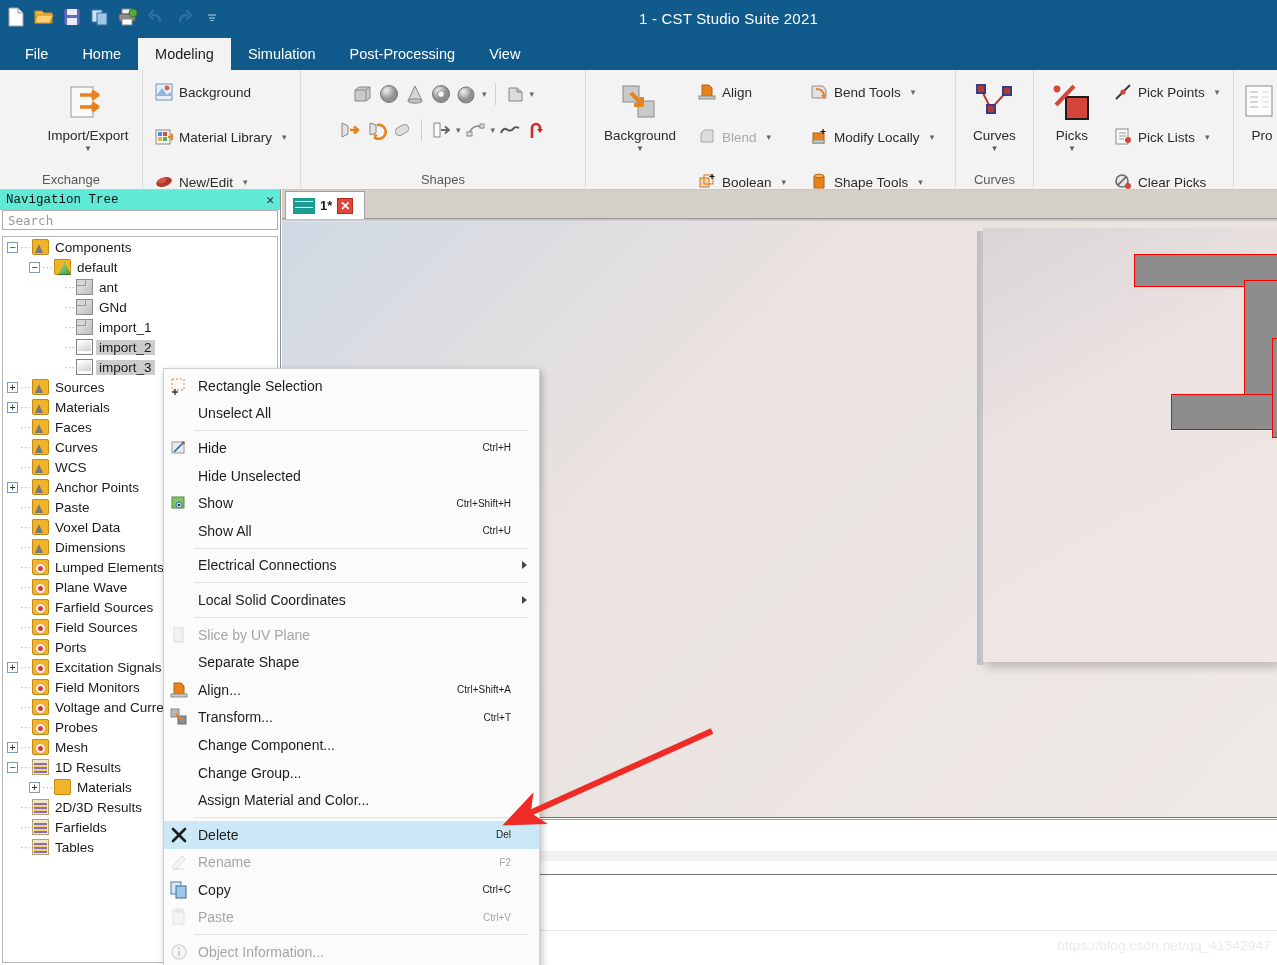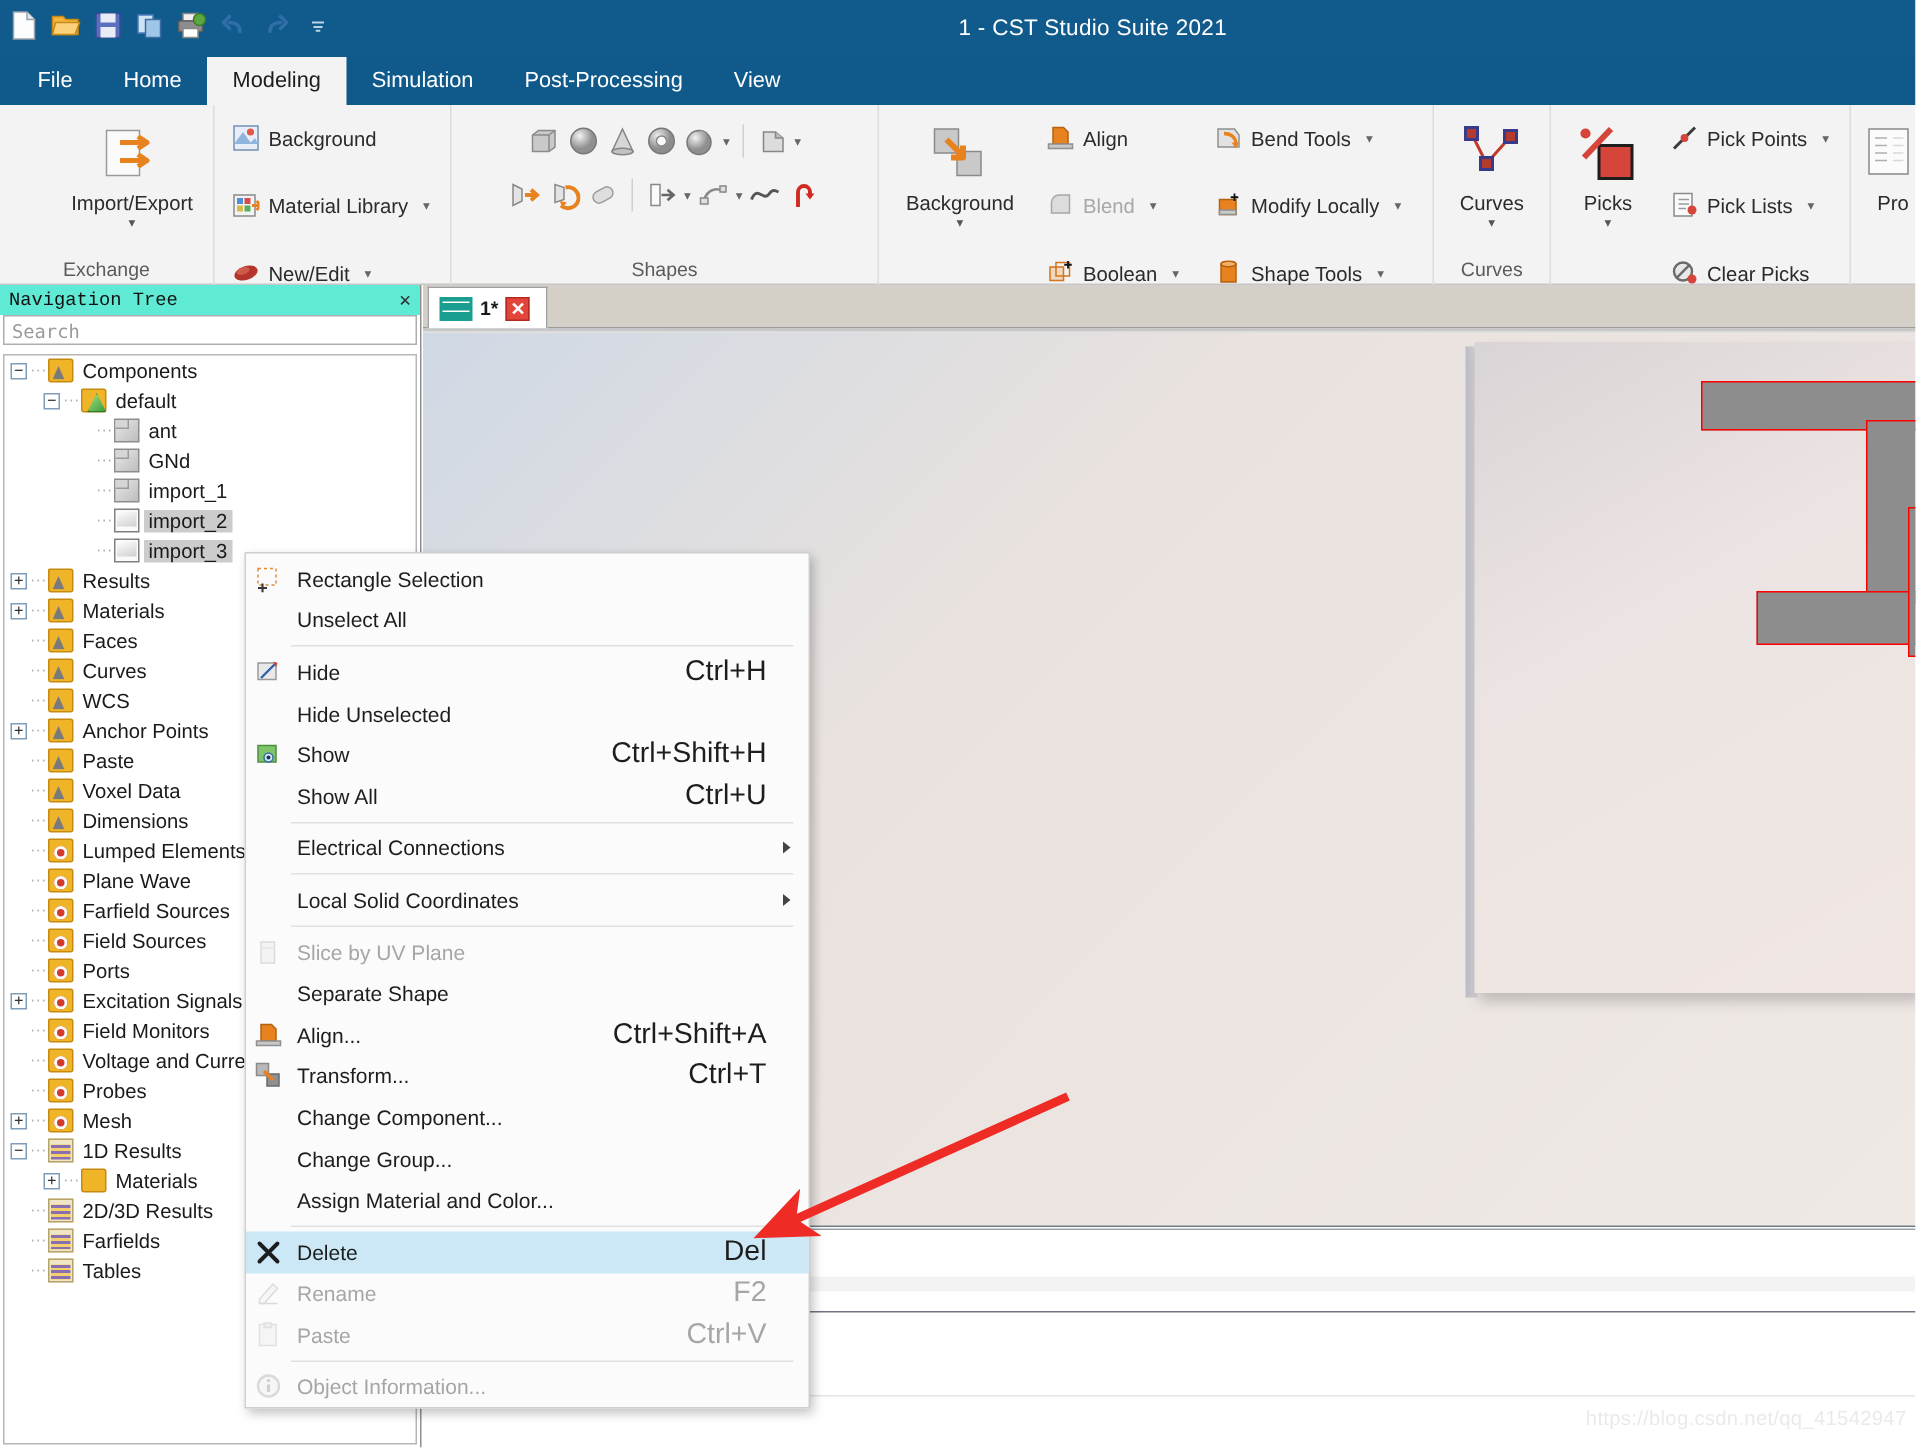--- a/index.html
+++ b/index.html
@@ -215,21 +215,21 @@
     padding: 3px 0 0 0;
   }
   .ctxrow {
     display: flex; align-items: center; height: 27.6px;
     font-size: 14px; color: #1d1d1d; padding-left: 6px; position: relative;
   }
   .ctxrow.disabled { color: #a6a6a6; }
   .ctxrow.hl { background: #cce8f7; }
   .ctx-ico { width: 20px; height: 18px; flex: 0 0 20px; margin-right: 8px; position: relative; }
   .ctx-label { flex: 1; white-space: nowrap; }
-  .ctx-accel { font-size: 19px; color: #1d1d1d; padding-right: 28px; white-space: nowrap; }
+  .ctx-accel { font-size: 10px; color: #1d1d1d; padding-right: 28px; white-space: nowrap; }
   .ctxrow.disabled .ctx-accel { color: #a6a6a6; }
   .ctx-arrow {
     position: absolute; right: 12px; width: 0; height: 0;
     border-left: 5px solid #444; border-top: 4px solid transparent; border-bottom: 4px solid transparent;
   }
   .ctxsep { height: 1px; background: #e0e0e0; margin: 3px 10px 3px 30px; }
 
   
   .annot { position: absolute; left: 0; top: 0; width: 1277px; height: 965px; pointer-events: none; }
 </style>
@@ -690,21 +690,21 @@
         <div class="tnode sel" style="padding-left: 48px;">
           <span class="pm none"></span>
           <span class="dash">···</span>
           <span class="ticon ic-sheet"></span>
           <span class="tlabel">import_3</span>
         </div>
         <div class="tnode" style="padding-left: 4px;">
           <span class="pm">+</span>
           <span class="dash">···</span>
           <span class="ticon ic-folder"></span>
-          <span class="tlabel">Results</span>
+          <span class="tlabel">Sources</span>
         </div>
         <div class="tnode" style="padding-left: 4px;">
           <span class="pm">+</span>
           <span class="dash">···</span>
           <span class="ticon ic-folder"></span>
           <span class="tlabel">Materials</span>
         </div>
         <div class="tnode" style="padding-left: 4px;">
           <span class="pm none"></span>
           <span class="dash">···</span>
@@ -980,20 +980,28 @@
         <span class="ctx-label">Delete</span>
         <span class="ctx-accel">Del</span>
       </div>
       <div class="ctxrow disabled">
         <span class="ctx-ico" style="opacity: 0.45;"><svg width="18" height="18" viewBox="0 0 18 18">
             <path d="M3 13L12 3l3 3-9 10H3z" fill="#f2f2f2" stroke="#b5b5b5"></path>
             <path d="M3 16h12" stroke="#b5b5b5"></path>
           </svg></span>
         <span class="ctx-label">Rename</span>
         <span class="ctx-accel">F2</span>
+      </div>
+      <div class="ctxrow">
+        <span class="ctx-ico"><svg width="18" height="18" viewBox="0 0 18 18">
+            <rect x="1" y="1" width="10" height="12" fill="#d6e8f7" stroke="#4b7fb5"></rect>
+            <rect x="6" y="5" width="10" height="12" fill="#9fc6e8" stroke="#3d6d9e"></rect>
+          </svg></span>
+        <span class="ctx-label">Copy</span>
+        <span class="ctx-accel">Ctrl+C</span>
       </div>
       <div class="ctxrow disabled">
         <span class="ctx-ico" style="opacity: 0.45;"><svg width="18" height="18" viewBox="0 0 18 18">
             <rect x="3" y="2" width="11" height="14" fill="#efefef" stroke="#c2c2c2"></rect>
             <rect x="6" y="1" width="5" height="3" fill="#dcdcdc" stroke="#c2c2c2"></rect>
           </svg></span>
         <span class="ctx-label">Paste</span>
         <span class="ctx-accel">Ctrl+V</span>
       </div>
       <div class="ctxsep"></div>

